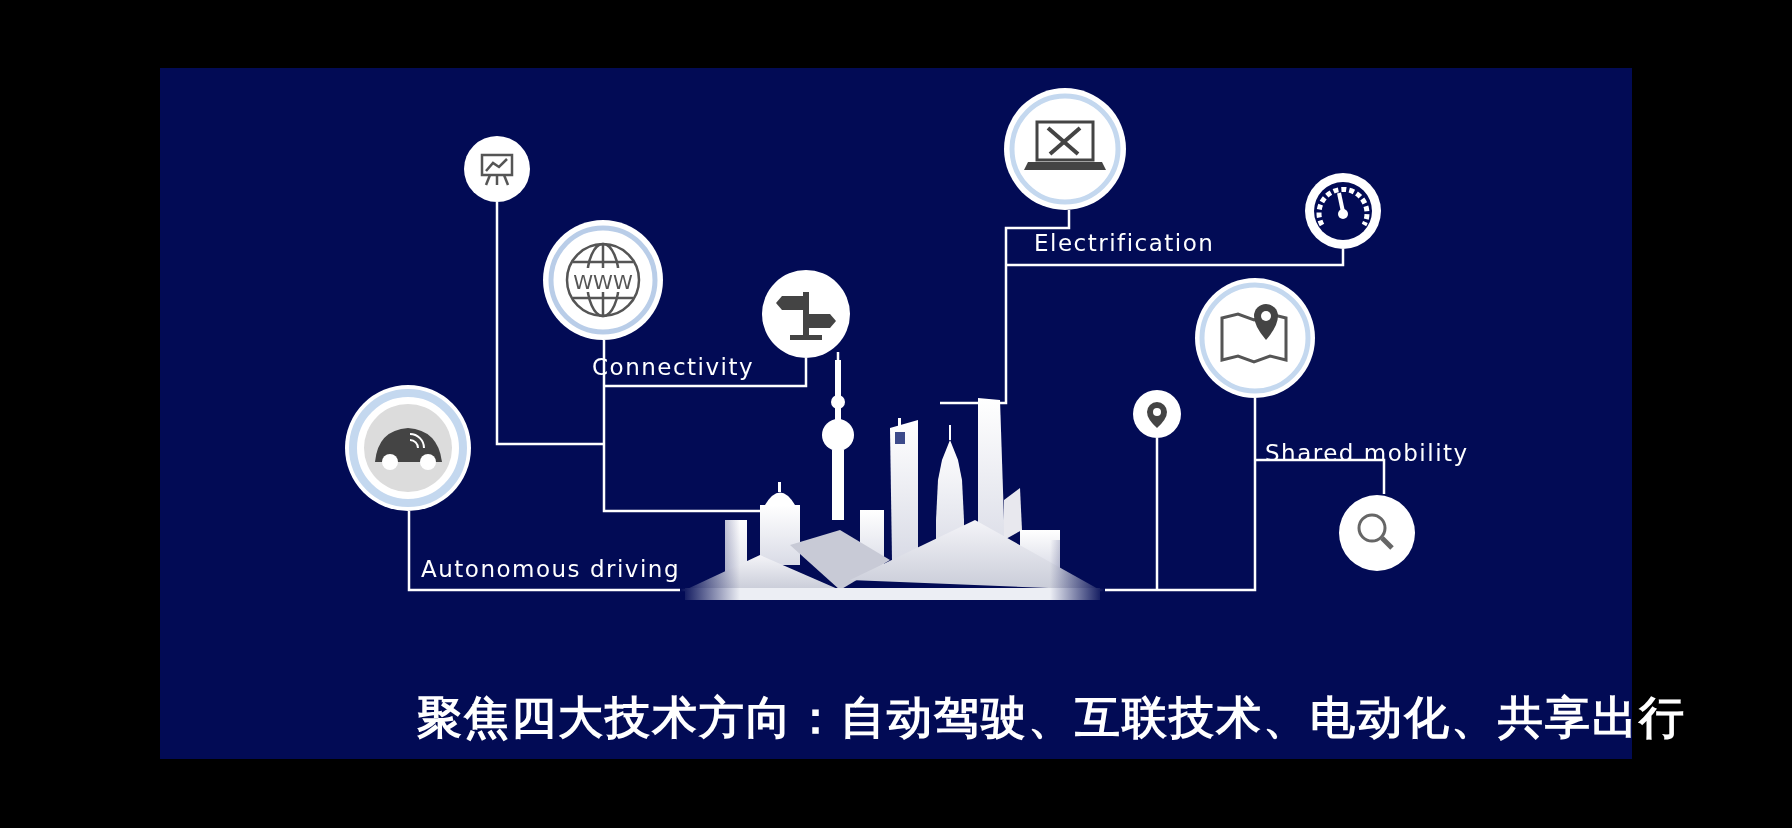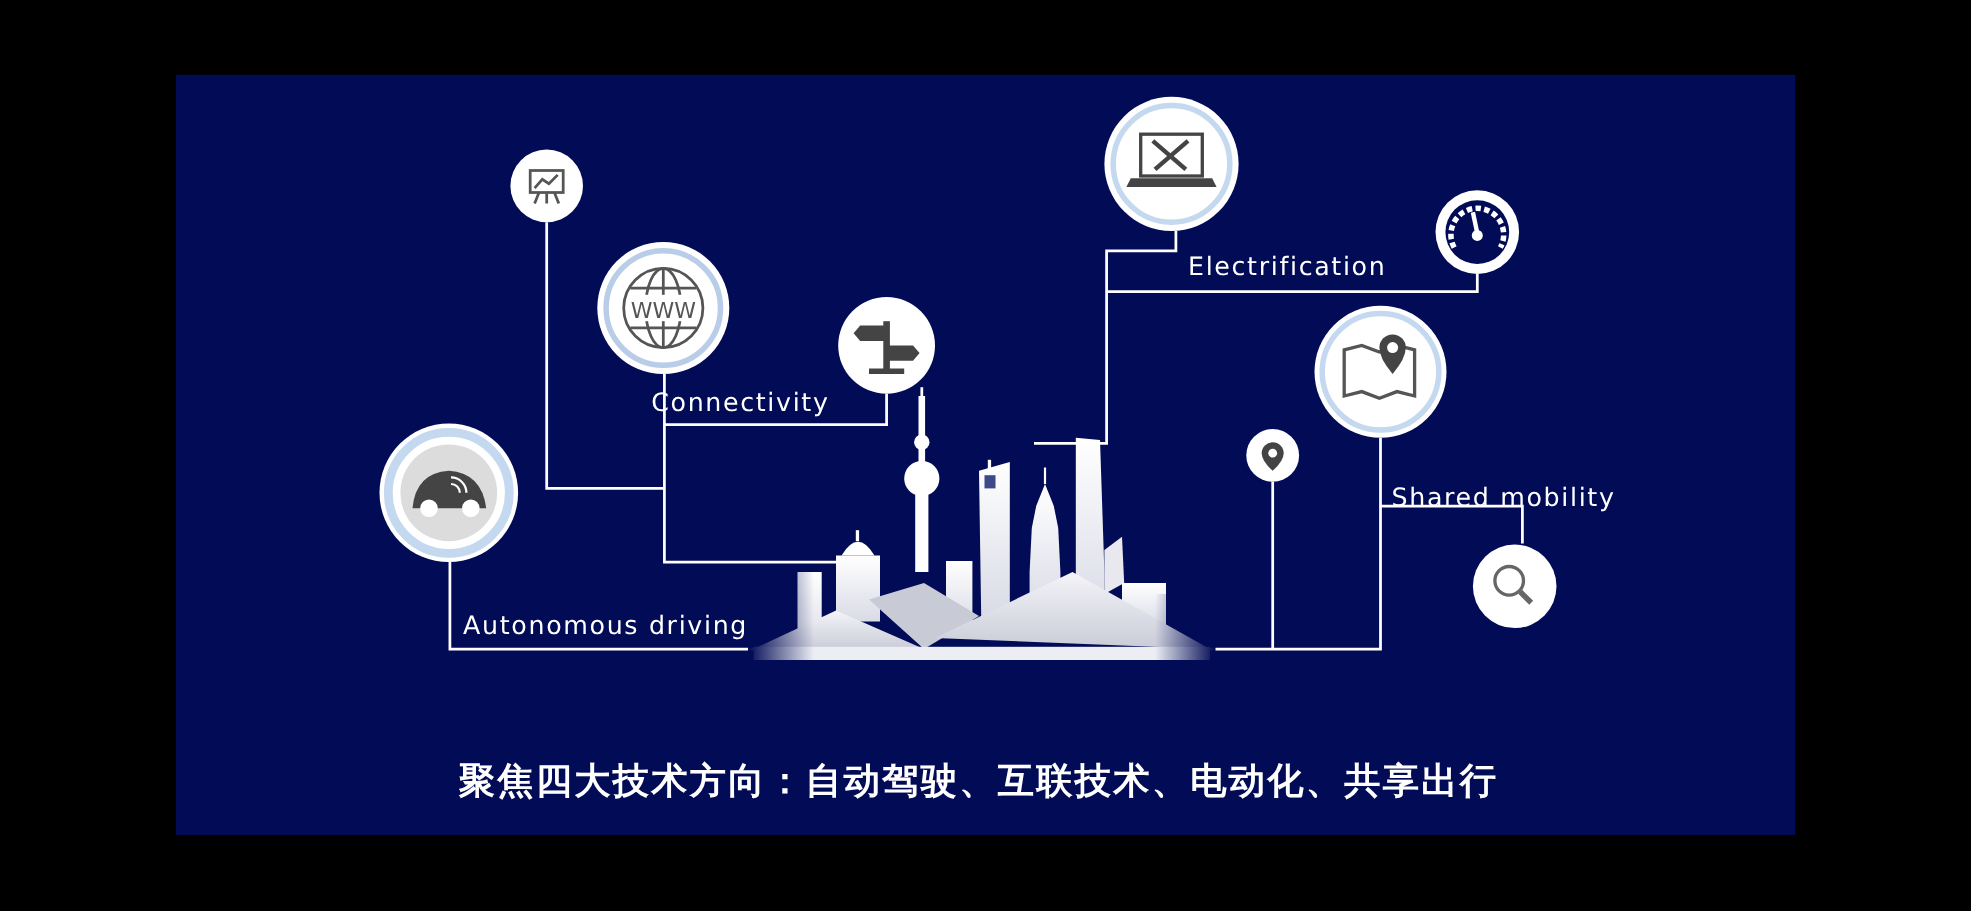--- a/index.html
+++ b/index.html
@@ -1,20 +1,20 @@
 <!DOCTYPE html>
 <html><head>
 <meta charset="utf-8">
 <style>
   html, body { margin:0; padding:0; background:#000; }
   body { width:1792px; height:828px; position:relative; overflow:hidden; font-family:"DejaVu Sans", sans-serif; }
   .panel { position:absolute; left:160px; top:68px; width:1472px; height:691px; background:#020b55; }
   svg.diagram { position:absolute; left:0; top:0; }
   .label { position:absolute; color:#ffffff; font-family:"DejaVu Sans", sans-serif; font-size:23px; letter-spacing:1.5px; white-space:nowrap; }
-  .caption { position:absolute; left:417px; top:688px; color:#ffffff; font-size:33px; font-weight:bold; letter-spacing:2px; font-family:"DejaVu Sans", sans-serif; white-space:nowrap; }
+  .caption { position:absolute; left:417px; top:688px; color:#ffffff; font-size:45px; font-weight:bold; letter-spacing:2px; font-family:"DejaVu Sans", sans-serif; white-space:nowrap; }
   .node { cursor:pointer; }
 </style>
 </head>
 <body>
 
 <div class="panel"></div>
 
 <svg class="diagram" width="1792" height="828" viewBox="0 0 1792 828">
   <defs>
     <linearGradient id="bldg" x1="0" y1="0" x2="0" y2="1">
@@ -177,16 +177,16 @@
     <circle cx="1377" cy="533" r="38" fill="#fff"></circle>
     <g stroke="#666" fill="none">
       <circle cx="1372" cy="528" r="13" stroke-width="3"></circle>
       <line x1="1382" y1="538" x2="1392" y2="548" stroke-width="5"></line>
     </g>
   </g>
 </svg>
 
 <div class="label" style="left:421px; top:556px;">Autonomous driving</div>
 <div class="label" style="left:592px; top:354px;">Connectivity</div>
-<div class="label" style="left:1080px; top:230px;">Electrification</div>
+<div class="label" style="left:1034px; top:230px;">Electrification</div>
 <div class="label" style="left:1265px; top:440px;">Shared mobility</div>
 
 <div class="caption">聚焦四大技术方向：自动驾驶、互联技术、电动化、共享出行</div>
 
 </body></html>

